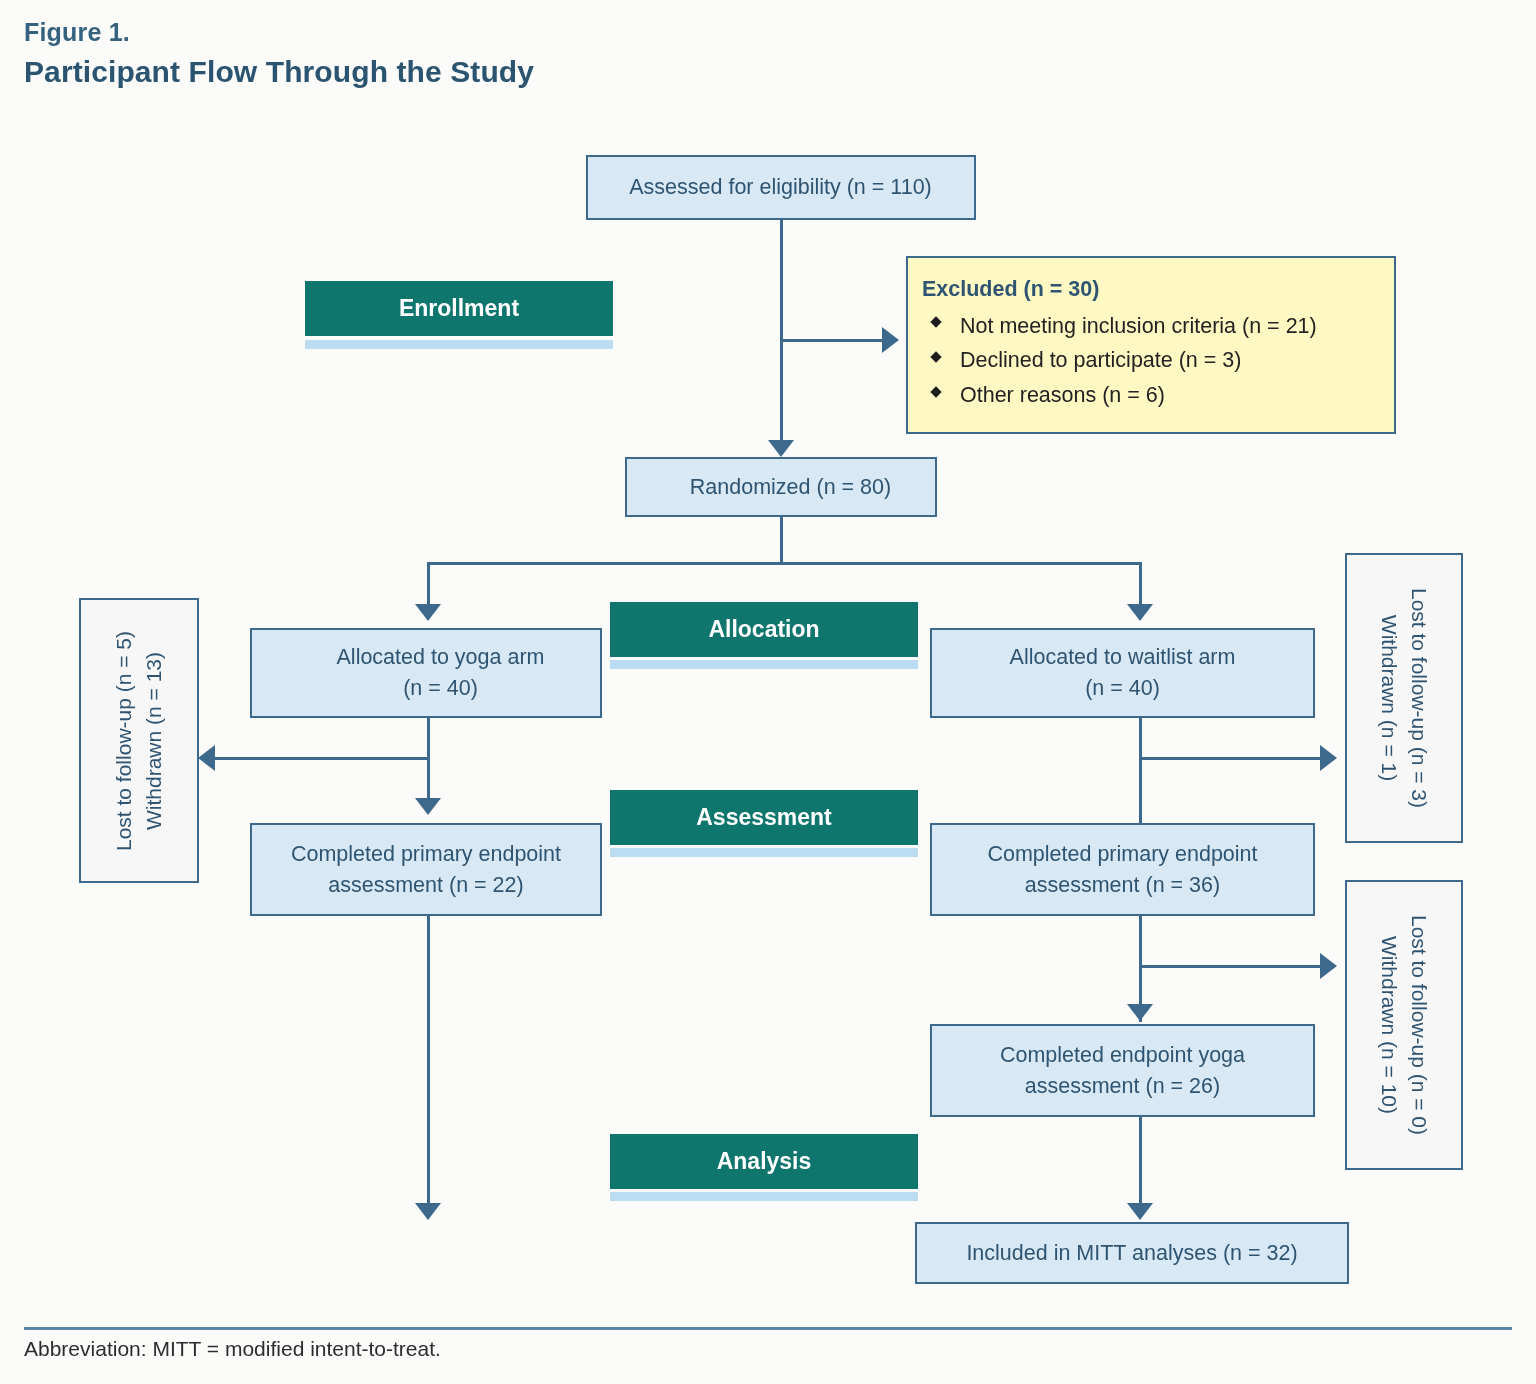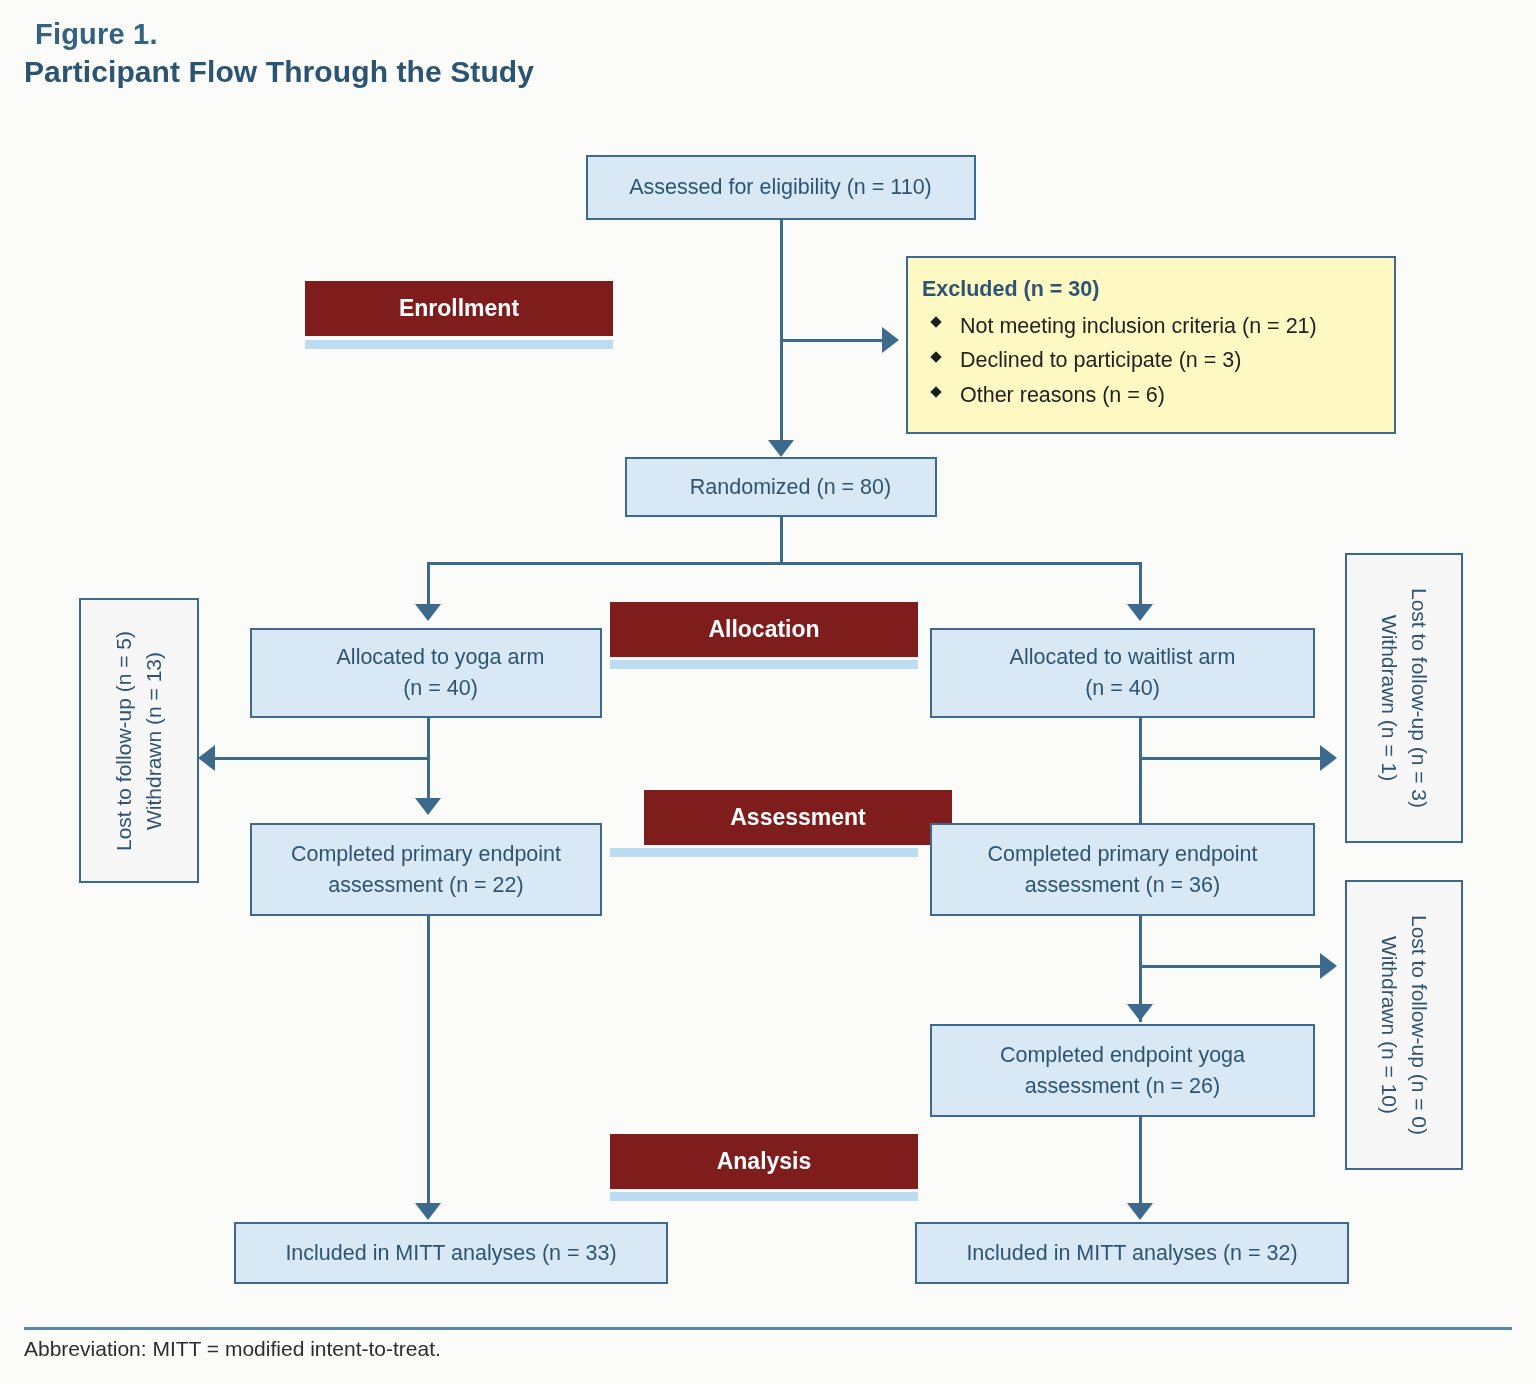--- a/index.html
+++ b/index.html
@@ -8,22 +8,22 @@
     background:#fbfbfa;
     font-family:"Liberation Sans", sans-serif;
     color:#2e5472;
     position:relative;
     overflow:hidden;
   }
   #figure-root{position:absolute;left:0;top:0;width:1536px;height:1384px;}
 
   
   .fig-label{
-    position:absolute;left:35px;top:18px;
-    font-size:29px;font-weight:700;color:#34627f;letter-spacing:.2px;
+    position:absolute;left:24px;top:18px;
+    font-size:25px;font-weight:700;color:#34627f;letter-spacing:.2px;
   }
   .fig-title{
     position:absolute;left:24px;top:55px;
     font-size:30px;font-weight:700;color:#2a5470;letter-spacing:.1px;
   }
 
   
   .box{
     position:absolute;
     border:2.5px solid #3d6a8c;
@@ -53,21 +53,21 @@
     white-space:nowrap;
     font-size:21px;line-height:1.45;
     color:#2e5472;text-align:center;
   }
   .vbox.up .vtext{transform:translate(-50%,-50%) rotate(-90deg);}
   .vbox.down .vtext{transform:translate(-50%,-50%) rotate(90deg);}
 
   
   .banner{
     position:absolute;
-    background:#7f1d1d;
+    background:#0f766e;
     color:#ffffff;
     font-weight:700;
     font-size:23px;
     display:flex;align-items:center;justify-content:center;
     box-sizing:border-box;
   }
   .banner-under{
     position:absolute;
     background:#bcdcf2;
   }
@@ -211,21 +211,21 @@
     </div>
   </div>
 
   <div class="vbox down" style="left:1345px;top:880px;width:118px;height:290px;">
     <div class="vtext">
       <span>Lost to follow-up (n = 0)</span><br>
       <span>Withdrawn (n = 10)</span>
     </div>
   </div>
 
-  <div class="banner" style="left:644px;top:790px;width:308px;height:55px;">
+  <div class="banner" style="left:610px;top:790px;width:308px;height:55px;">
     <span>Assessment</span>
   </div>
   <div class="banner-under" style="left:610px;top:848px;width:308px;height:9px;"></div>
 
   <div class="box" style="left:250px;top:823px;width:352px;height:93px;flex-direction:column;">
     <span>Completed primary endpoint</span>
     <span>assessment (n = 22)</span>
   </div>
 
   <div class="box" style="left:930px;top:823px;width:385px;height:93px;flex-direction:column;">
@@ -247,23 +247,20 @@
     <span>Analysis</span>
   </div>
   <div class="banner-under" style="left:610px;top:1192px;width:308px;height:9px;"></div>
 
   <div class="ln vl" style="left:427px;top:916px;height:291px;"></div>
   <div class="arrow-down" style="left:415px;top:1203px;"></div>
 
   <div class="ln vl" style="left:1139px;top:1117px;height:90px;"></div>
   <div class="arrow-down" style="left:1127px;top:1203px;"></div>
 
-  <div class="box" style="left:234px;top:1222px;width:434px;height:62px;">
-    <span>Included in MITT analyses (n = 33)</span>
-  </div>
 
   <div class="box" style="left:915px;top:1222px;width:434px;height:62px;">
     <span>Included in MITT analyses (n = 32)</span>
   </div>
 
   <div class="foot-rule"></div>
   <div class="foot-note">Abbreviation: MITT = modified intent-to-treat.</div>
 
 </div>
 

